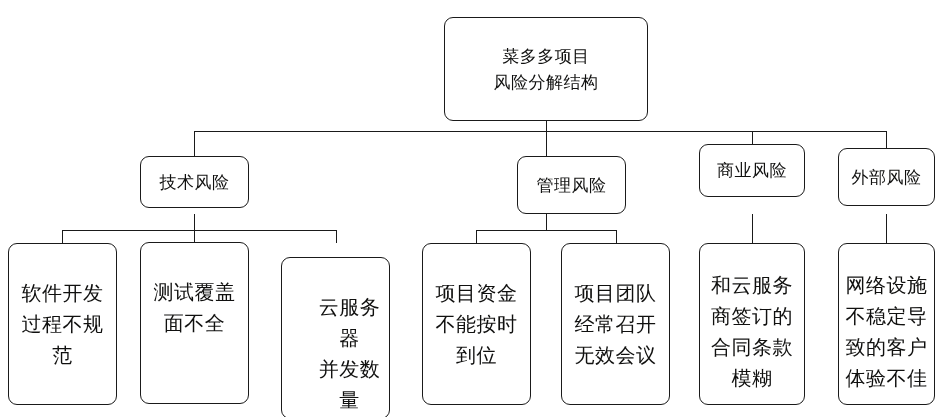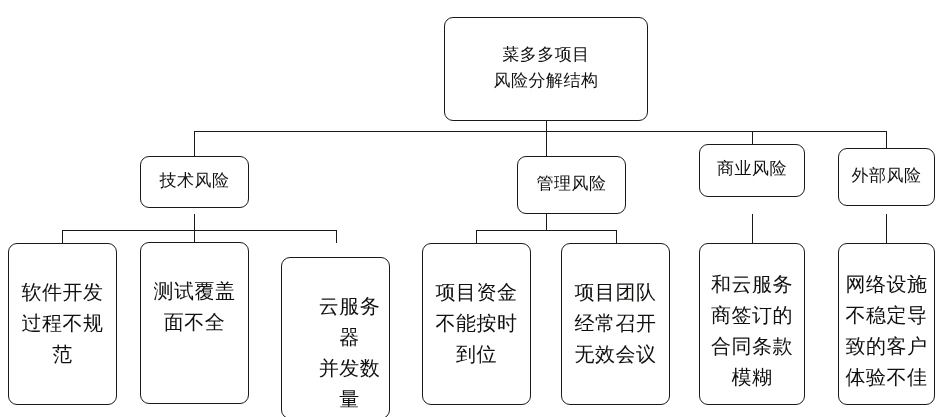--- a/index.html
+++ b/index.html
@@ -19,21 +19,20 @@
     position: absolute;
     box-sizing: border-box;
     border: 1px solid #1a1a1a;
     border-radius: 9px;
     background: #ffffff;
     color: #10100f;
     display: flex;
     align-items: center;
     justify-content: center;
     text-align: center;
-    font-family: Liberation Mono, monospace;
   }
   .node .label {
     display: block;
     white-space: pre-line;
     line-height: 1.55;
     letter-spacing: 0.5px;
   }
   .root {
     font-size: 17px;
   }

